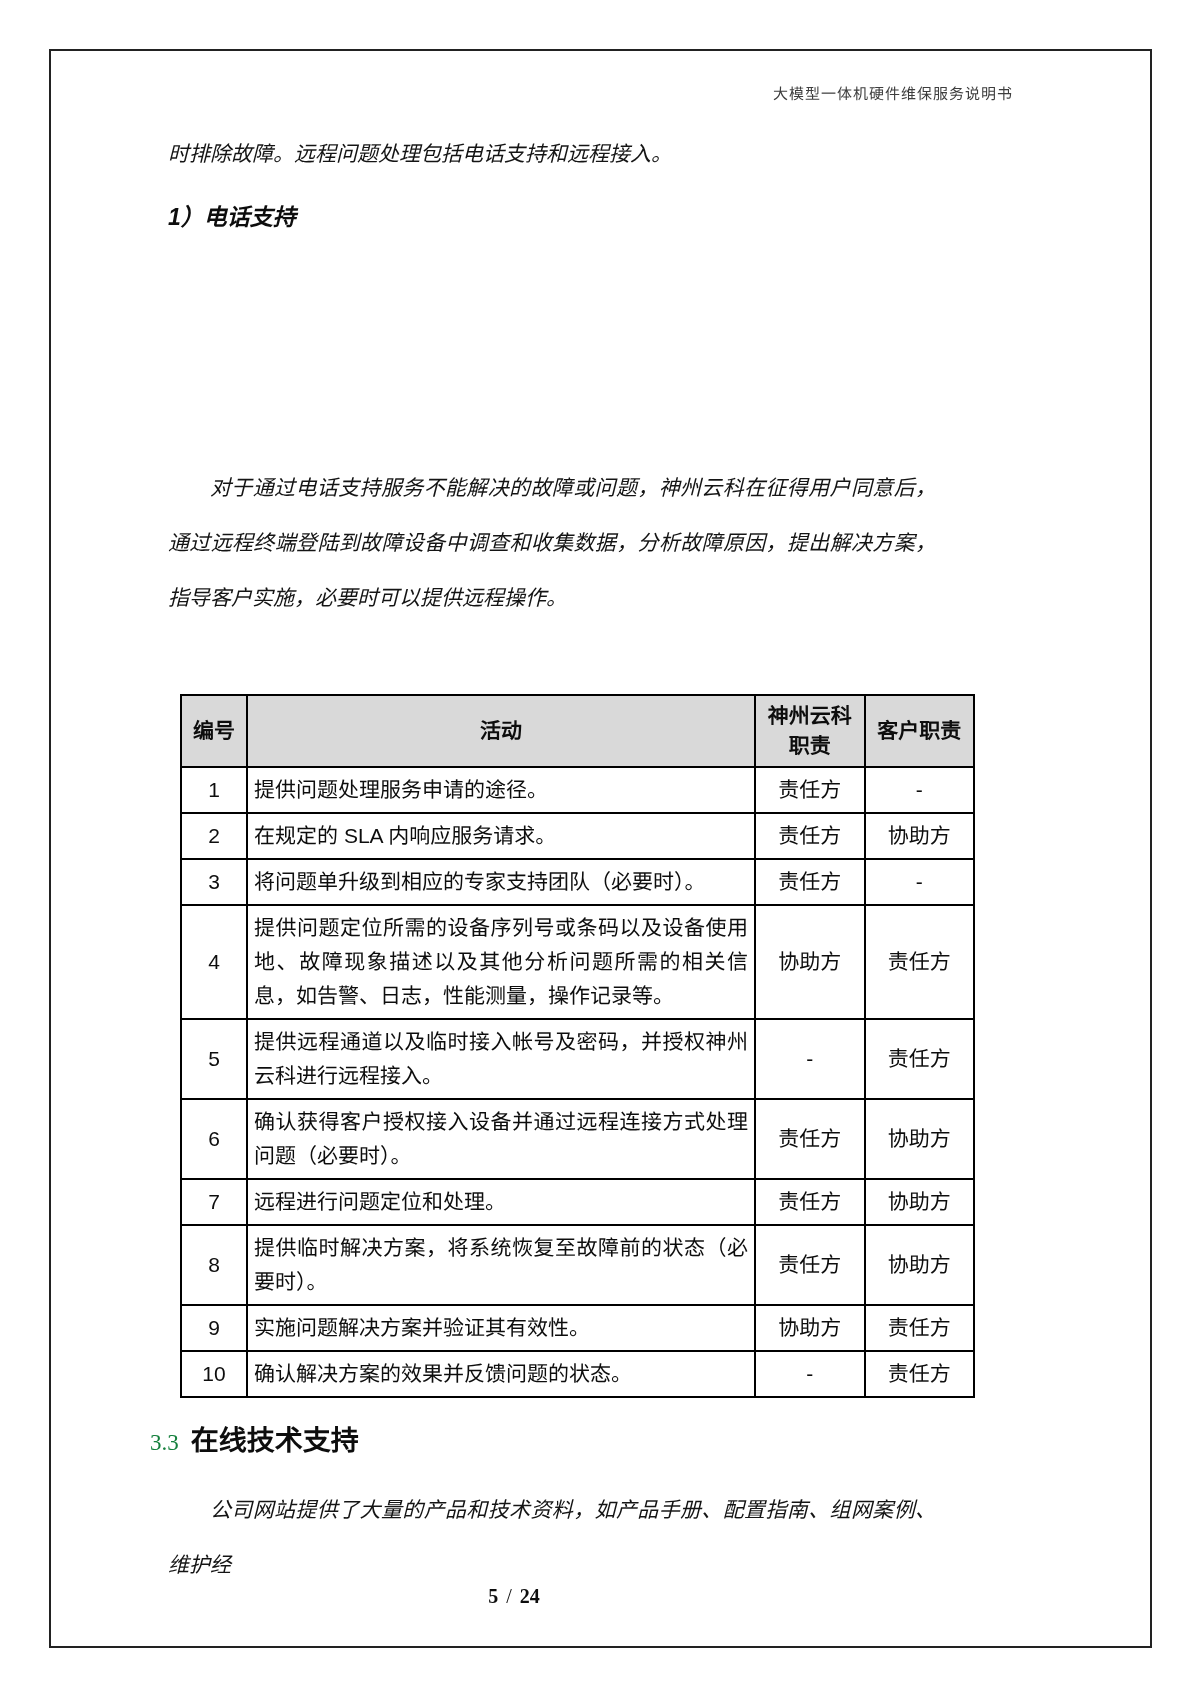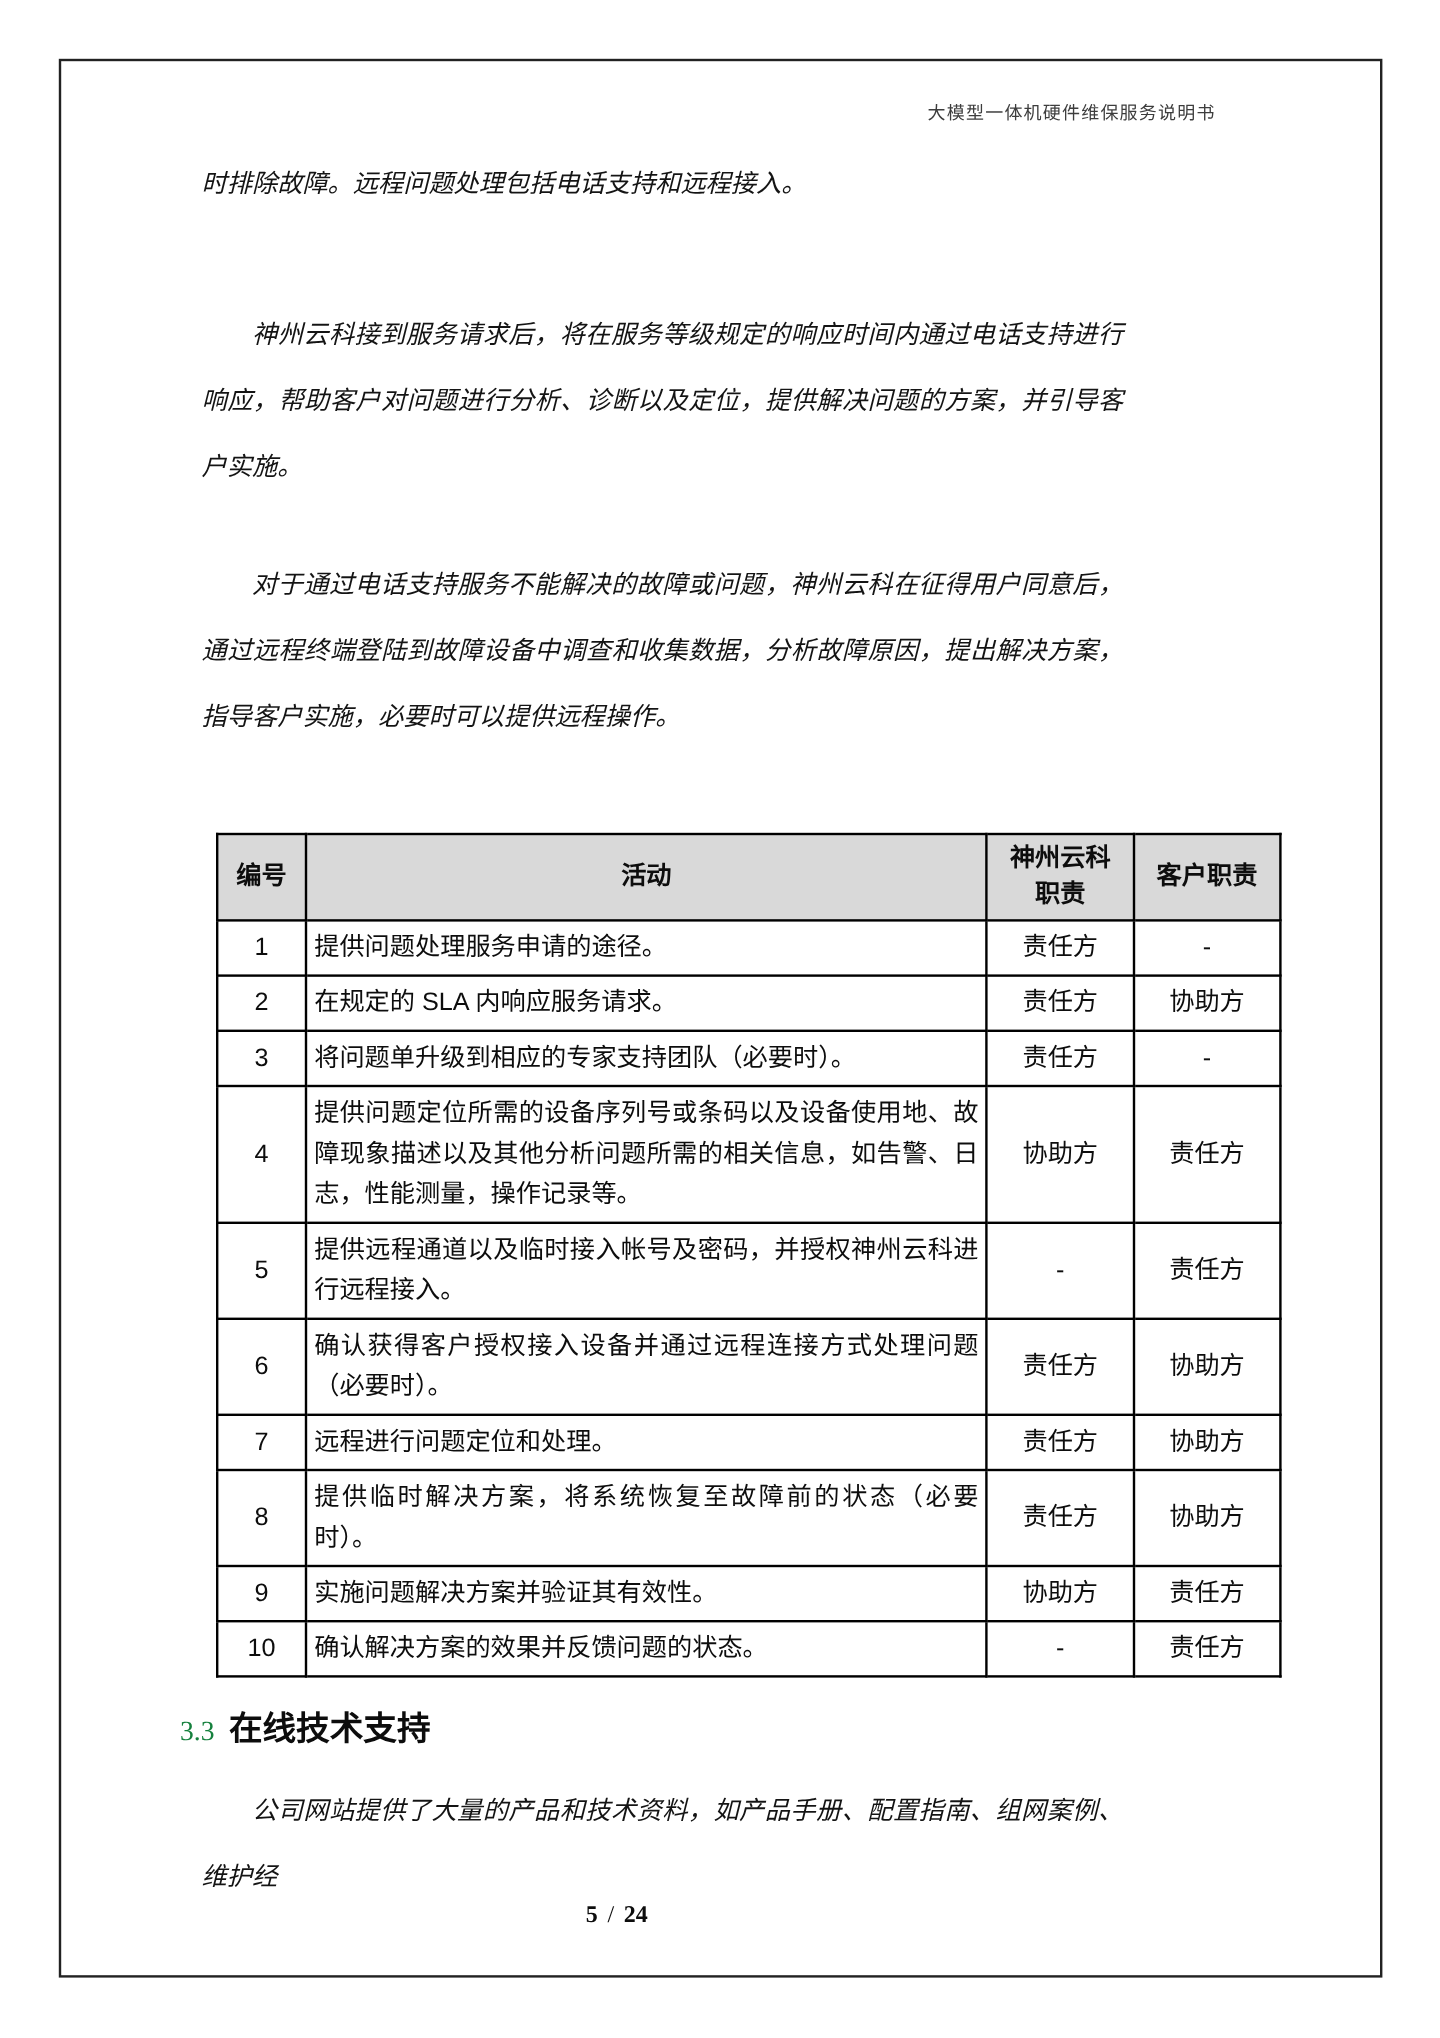--- a/index.html
+++ b/index.html
@@ -51,21 +51,21 @@
   .list-heading {
     font-size: 23px;
     font-weight: bold;
     color: #0d0d0d;
     white-space: nowrap;
   }
   .table-wrap {
     position: absolute;
     left: 180px;
     top: 694px;
-    width: 888px;
+    width: 795px;
   }
   table.resp-table {
     width: 100%;
     border-collapse: collapse;
     table-layout: fixed;
     border: 2px solid #000000;
   }
   table.resp-table col.c-no     { width: 64px;  }
   table.resp-table col.c-act    { width: 492px; }
   table.resp-table col.c-vendor { width: 106px; }
@@ -131,22 +131,22 @@
 <body>
 
 <div class="page">
 
   <div class="page-border"></div>
 
   <div class="header-title">大模型一体机硬件维保服务说明书</div>
 
   <div class="block para" style="top:126px;">时排除故障。远程问题处理包括电话支持和远程接入。</div>
 
-
-  <div class="block para indent" style="top:252px;">神州云科接到服务请求后，将在服务等级规定的响应时间内通过电话支持进行响应，帮助客户对问题进行分析、诊断以及定位，提供解决问题的方案，并引导客户实施。</div>
+  <div class="block list-heading" style="top:198px;">1）电话支持</div>
+
 
 
   <div class="block para indent" style="top:460px;">对于通过电话支持服务不能解决的故障或问题，神州云科在征得用户同意后，通过远程终端登陆到故障设备中调查和收集数据，分析故障原因，提出解决方案，指导客户实施，必要时可以提供远程操作。</div>
 
 
   <div class="table-wrap">
     <table class="resp-table">
       <colgroup>
         <col class="c-no">
           <col class="c-act">

